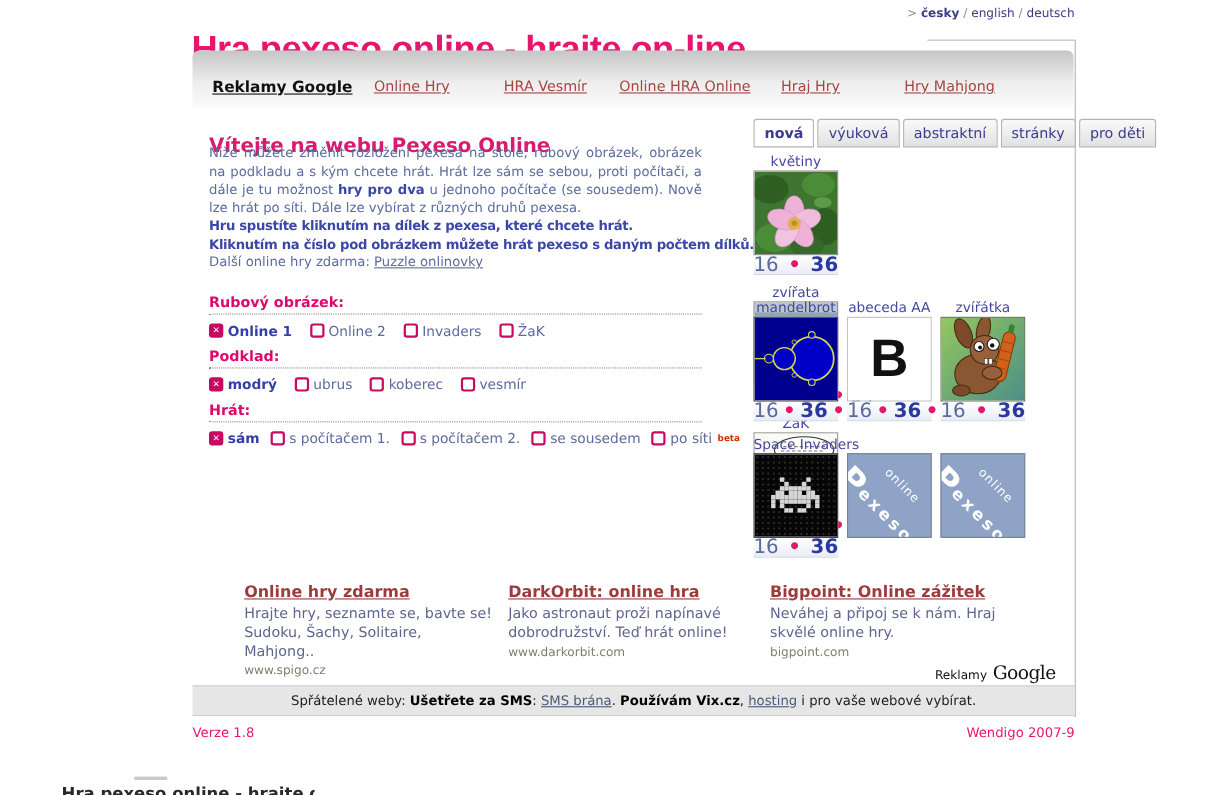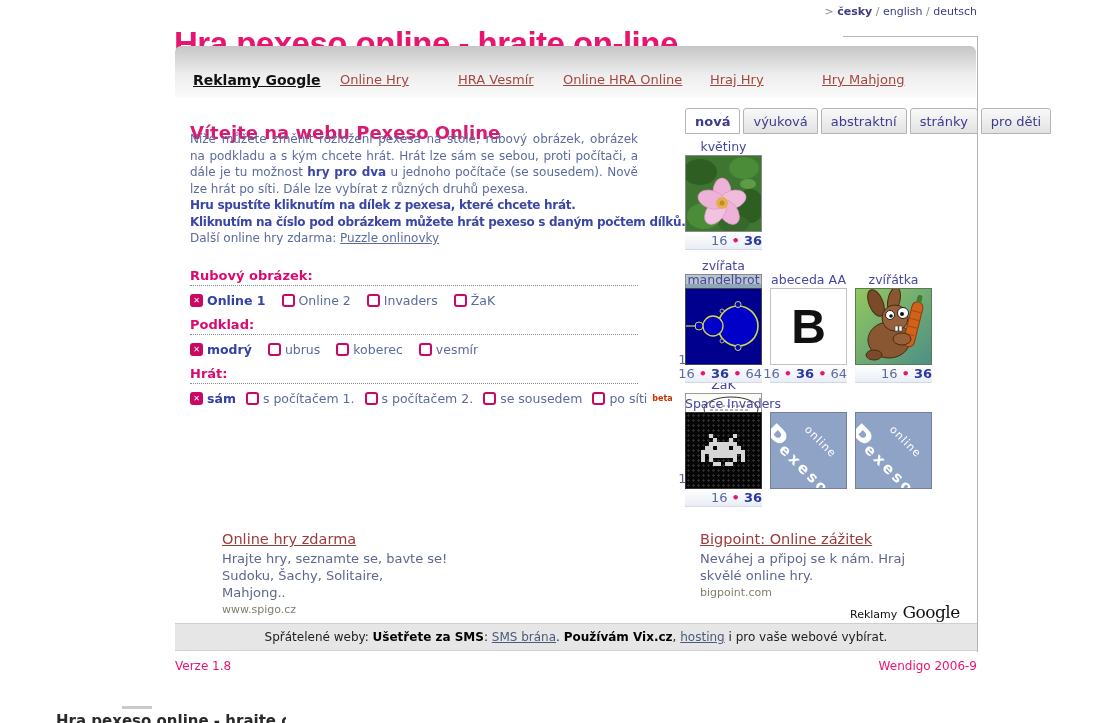--- a/index.html
+++ b/index.html
@@ -54,22 +54,22 @@
   .tab.active{background:#fff;font-weight:bold;}
   .tilerow{position:absolute;left:685px;display:flex;gap:8px;}
   .row1{top:139px;flex-direction:column;} .row2{top:272px;} .row3{top:396px;}
   .cell{width:77px;}
   .cap{height:16px;font-size:12.5px;color:#4646a0;text-align:center;white-space:nowrap;cursor:pointer;}
   .cap.wide{text-align:left;}
   .cap.empty{cursor:default;}
   .thumb{width:75px;height:75px;border:1px solid #8a8a8a;position:relative;overflow:hidden;
     background:#fff;cursor:pointer;box-sizing:content-box;}
   .thumb svg{display:block;}
-  .counts{height:17px;display:flex;justify-content:flex-end;align-items:center;gap:4px;
-    font-size:13px;color:#5c6b9e;background:linear-gradient(#ffffff,#e9edf4);
+  .counts{height:17px;display:flex;justify-content:space-between;align-items:center;gap:4px;
+    font-size:18px;color:#5c6b9e;background:linear-gradient(#ffffff,#e9edf4);
     border-bottom:1px solid #d3dae6;}
   .cnt{cursor:pointer;}
   .cnt.b{font-weight:bold;color:#2a38a2;}
   .dot{color:#e8156f;font-weight:bold;}
 
   .letterB{width:75px;height:75px;background:#fff;display:flex;align-items:center;justify-content:center;
     font-size:48px;font-weight:bold;color:#111;font-family:"Liberation Sans",sans-serif;}
 
   .inv-bg{width:75px;height:75px;background-color:#060606;
     background-image:radial-gradient(circle,#2e2e2e 1px,transparent 1.2px);background-size:5px 5px;position:relative;}
@@ -87,21 +87,21 @@
     overflow:hidden;cursor:pointer;box-sizing:content-box;}
   .plogo-word{position:absolute;left:8px;top:4px;transform:rotate(45deg);transform-origin:left top;
     color:#fff;font-weight:bold;white-space:nowrap;font-size:15px;letter-spacing:3px;}
   .plogo-word .bigP{font-size:30px;letter-spacing:1px;vertical-align:-4px;}
   .plogo-online{position:absolute;left:40px;top:10px;transform:rotate(45deg);transform-origin:left top;
     color:#fff;font-size:11px;letter-spacing:1px;}
 
   
   .ad{position:absolute;top:531px;width:226px;}
   .ad1{left:222px;} .ad2{left:462px;} .ad3{left:700px;}
-  .ad-head{font-size:14.5px;font-weight:normal;color:#9c3b3b;text-decoration:underline;cursor:pointer;
+  .ad-head{font-size:14.5px;font-weight:bold;color:#9c3b3b;text-decoration:underline;cursor:pointer;
     margin-bottom:3px;white-space:nowrap;}
   .ad-body{font-size:13px;line-height:17px;color:#5f668e;}
   .ad-url{font-size:11px;color:#7f7f6d;margin-top:2px;}
   .adsense{position:absolute;left:850px;top:602px;color:#111;white-space:nowrap;}
   .adsense .lbl{font-size:11px;}
   .adsense .brand{font-family:"DejaVu Serif","Liberation Serif",serif;font-size:17px;letter-spacing:-0.5px;}
 
   
   .footerbar{position:absolute;left:175px;top:623px;width:802px;height:26px;background:#e6e6e6;
     border-top:1px solid #cfcfcf;border-bottom:1px solid #cfcfcf;display:flex;align-items:center;
@@ -425,32 +425,37 @@
         <div class="plogo-online">online</div>
       </div>
     </div>
   </div>
 
   <div class="ad ad1">
     <div class="ad-head">Online hry zdarma</div>
     <div class="ad-body">Hrajte hry, seznamte se, bavte se! Sudoku, Šachy, Solitaire, Mahjong..</div>
     <div class="ad-url">www.spigo.cz</div>
   </div>
+  <div class="ad ad2">
+    <div class="ad-head">DarkOrbit: online hra</div>
+    <div class="ad-body">Jako astronaut proži napínavé dobrodružství. Teď hrát online!</div>
+    <div class="ad-url">www.darkorbit.com</div>
+  </div>
   <div class="ad ad3">
     <div class="ad-head">Bigpoint: Online zážitek</div>
     <div class="ad-body">Neváhej a připoj se k nám. Hraj skvělé online hry.</div>
     <div class="ad-url">bigpoint.com</div>
   </div>
 
   <div class="adsense">
     <span class="lbl">Reklamy</span>
     <span class="brand">Google</span>
   </div>
 
   <div class="footerbar"><span>Spřátelené weby: </span><b>Ušetřete za SMS</b><span>: </span><span class="flink">SMS brána</span><span>. </span><b>Používám Vix.cz</b><span>, </span><span class="flink">hosting</span><span> i pro vaše webové vybírat.</span></div>
 
   <div class="version">Verze 1.8</div>
-  <div class="credit">Wendigo 2006-9</div>
+  <div class="credit">Wendigo 2007-9</div>
 
   <div class="bottom-dash"></div>
   <div class="clipped">Hra pexeso online - hrajte on-line</div>
 
 </div>
 
 </body></html>

